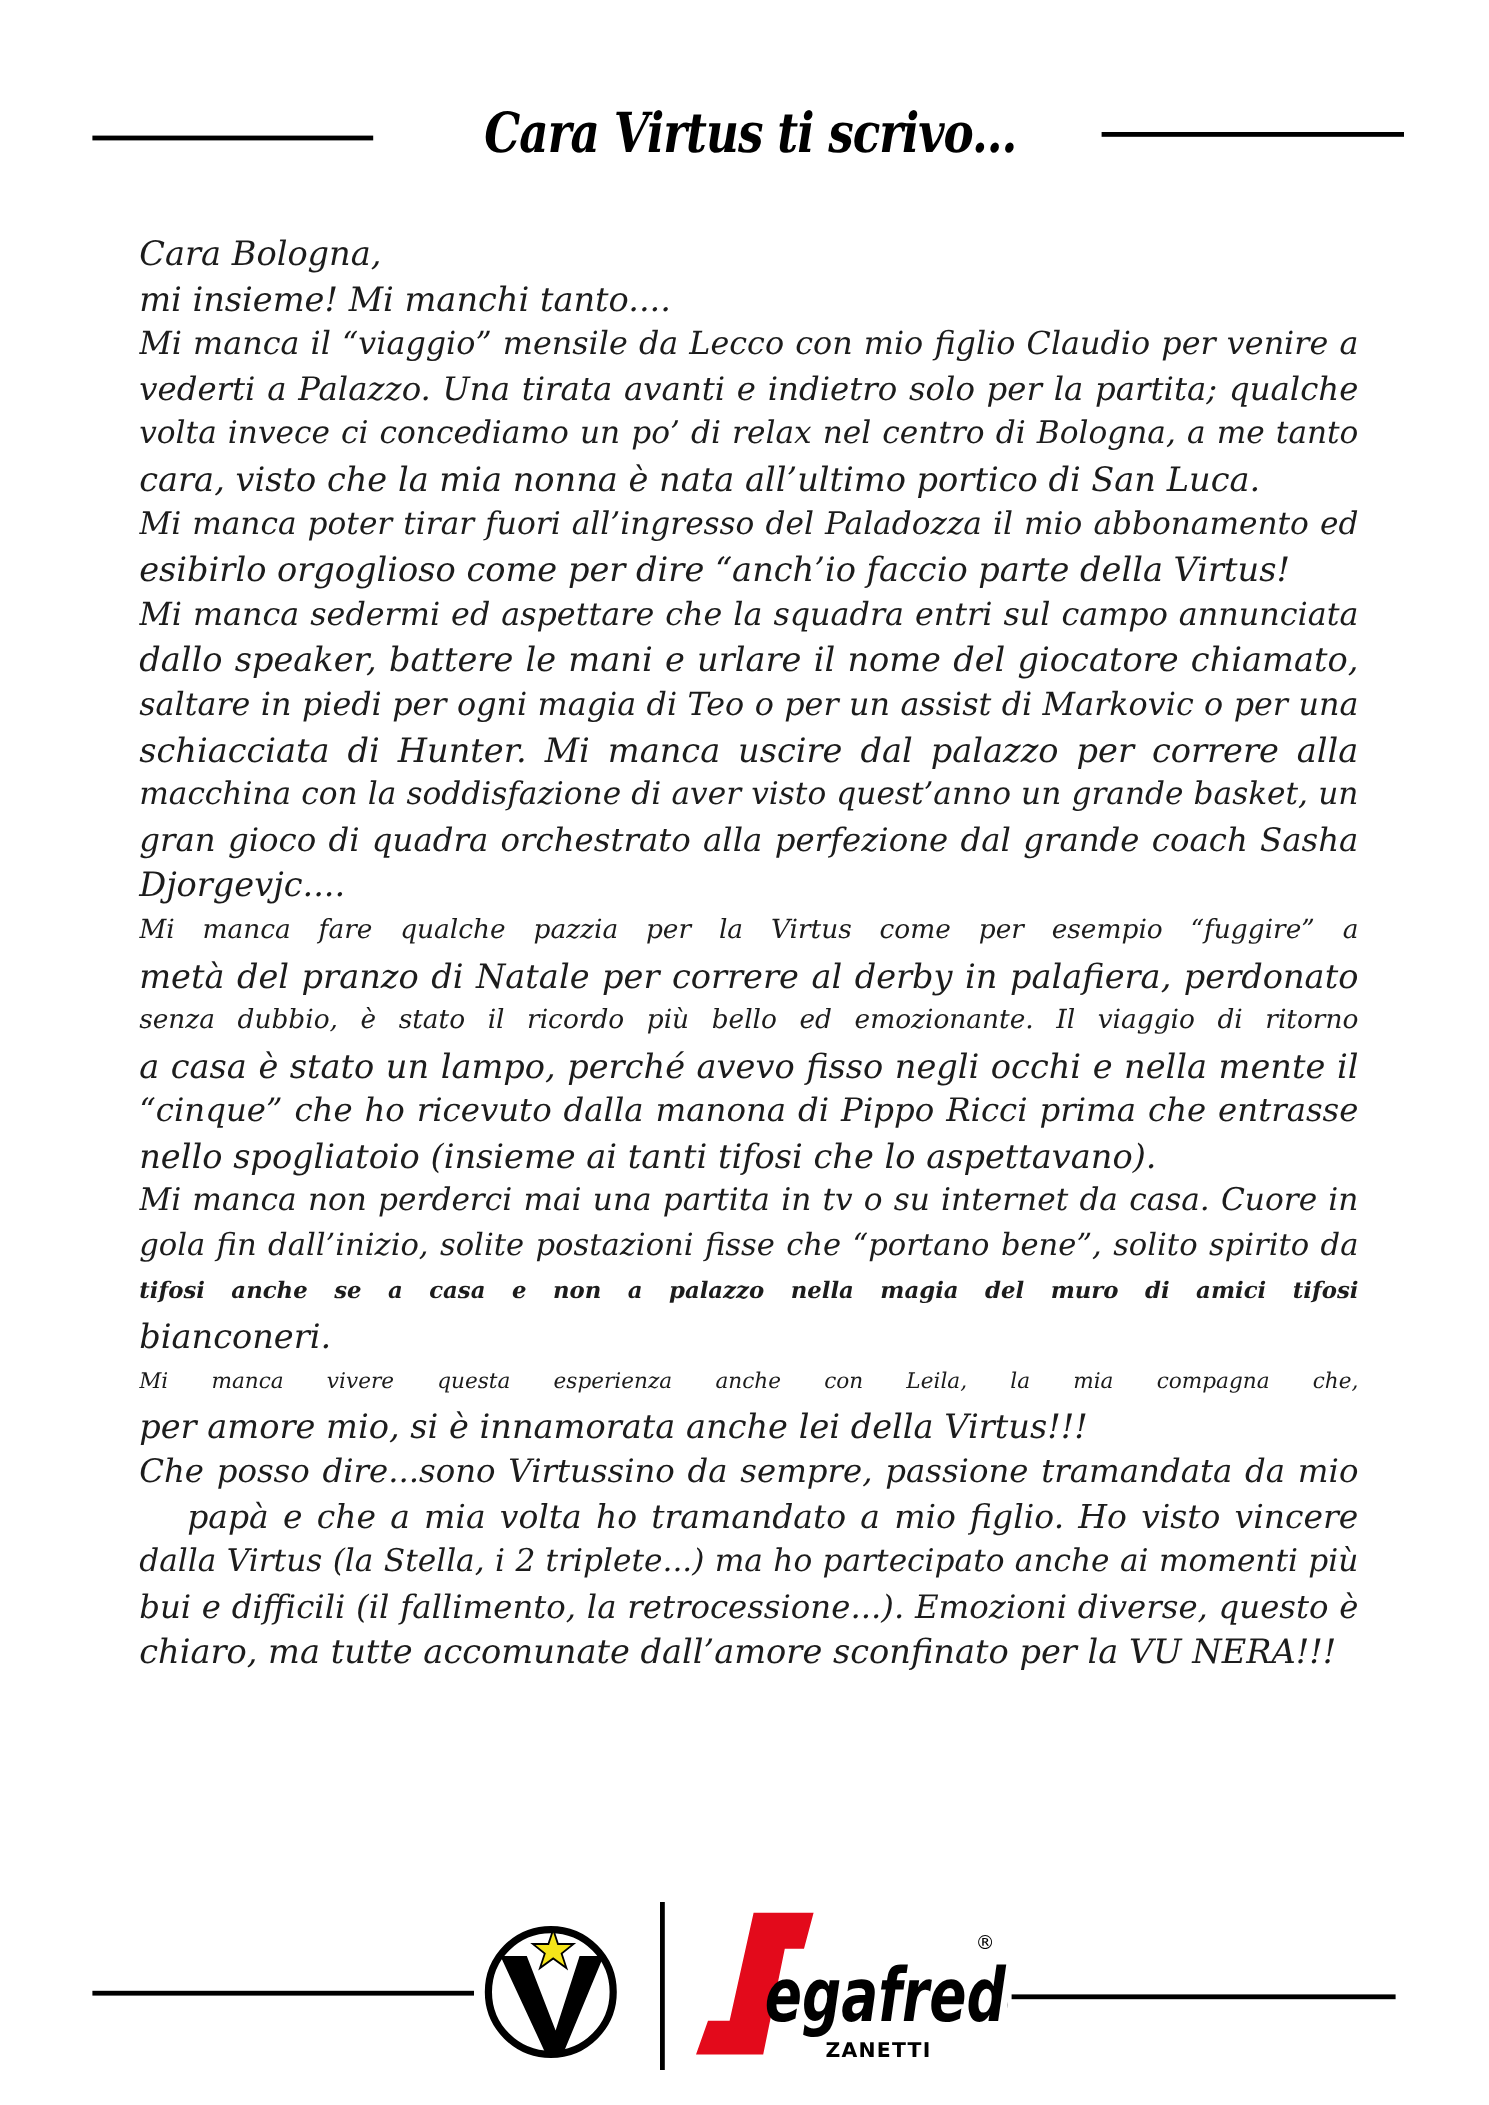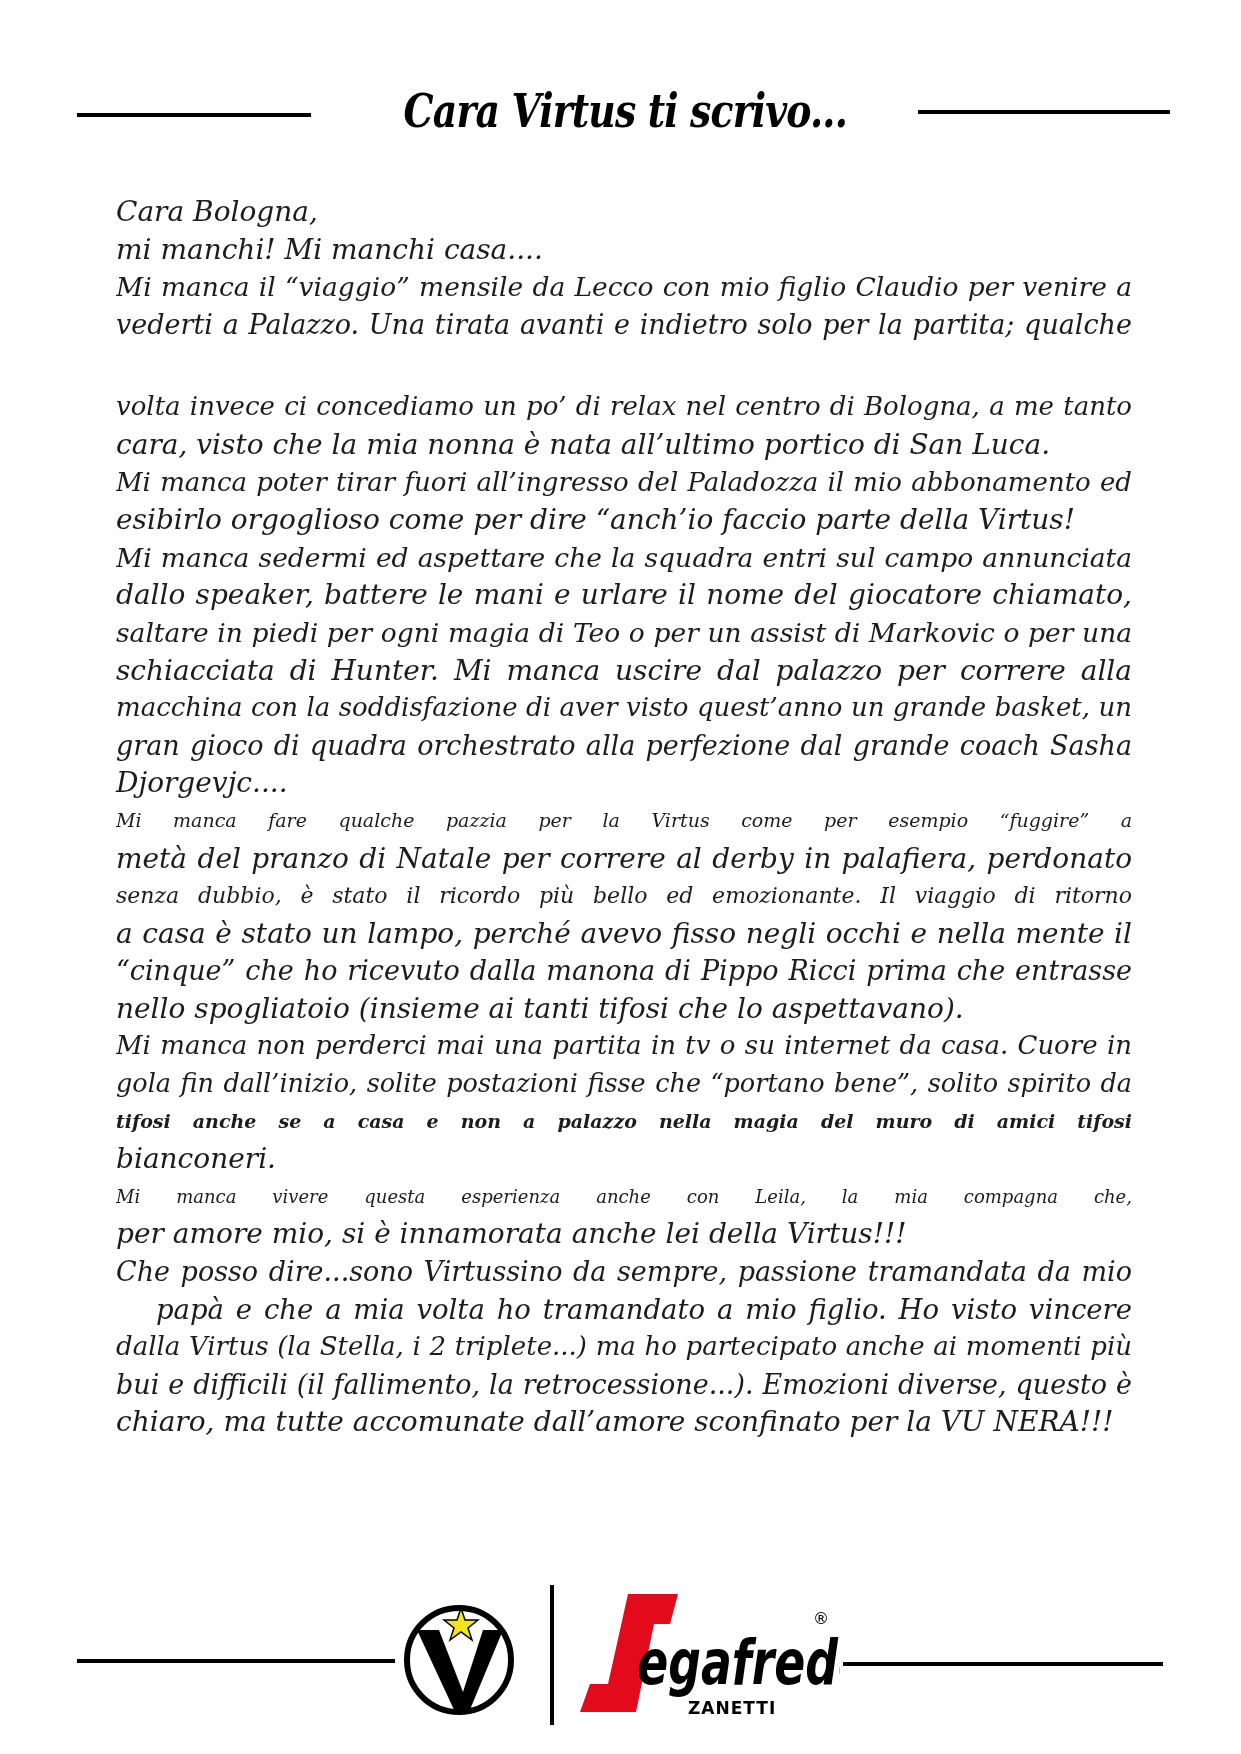--- a/index.html
+++ b/index.html
@@ -88,35 +88,35 @@
   </style>
 </head>
 <body>
 
 <div class="rule" id="title-rule-left"></div>
 <div id="title">Cara Virtus ti scrivo...</div>
 <div class="rule" id="title-rule-right"></div>
 
 <div id="letter">
     <span class="line">Cara Bologna,</span>
-    <span class="line">mi manchi! Mi manchi casa....</span>
+    <span class="line">mi insieme! Mi manchi tanto....</span>
     <span class="line justify" style="font-size: 26.5px;">Mi manca il “viaggio” mensile da Lecco con mio figlio Claudio per venire a</span>
     <span class="line justify" style="font-size: 27px;">vederti a Palazzo. Una tirata avanti e indietro solo per la partita; qualche</span>
-    <span class="line justify" style="font-size: 26px; margin-top: 45px;">volta invece ci concediamo un po’ di relax nel centro di Bologna, a me tanto</span>
+    <span class="line justify" style="font-size: 26px;">volta invece ci concediamo un po’ di relax nel centro di Bologna, a me tanto</span>
     <span class="line">cara, visto che la mia nonna è nata all’ultimo portico di San Luca.</span>
     <span class="line justify" style="font-size: 26px;">Mi manca poter tirar fuori all’ingresso del Paladozza il mio abbonamento ed</span>
     <span class="line">esibirlo orgoglioso come per dire “anch’io faccio parte della Virtus!</span>
     <span class="line justify" style="font-size: 26.5px;">Mi manca sedermi ed aspettare che la squadra entri sul campo annunciata</span>
     <span class="line justify">dallo speaker, battere le mani e urlare il nome del giocatore chiamato,</span>
     <span class="line justify" style="font-size: 26.5px;">saltare in piedi per ogni magia di Teo o per un assist di Markovic o per una</span>
     <span class="line justify">schiacciata di Hunter. Mi manca uscire dal palazzo per correre alla</span>
     <span class="line justify" style="font-size: 26px;">macchina con la soddisfazione di aver visto quest’anno un grande basket, un</span>
     <span class="line justify" style="font-size: 27px;">gran gioco di quadra orchestrato alla perfezione dal grande coach Sasha</span>
     <span class="line">Djorgevjc....</span>
-    <span class="line justify" style="font-size: 19px;">Mi manca fare qualche pazzia per la Virtus come per esempio “fuggire” a</span>
+    <span class="line justify" style="font-size: 22px;">Mi manca fare qualche pazzia per la Virtus come per esempio “fuggire” a</span>
     <span class="line justify">metà del pranzo di Natale per correre al derby in palafiera, perdonato</span>
     <span class="line justify" style="font-size: 22px;">senza dubbio, è stato il ricordo più bello ed emozionante. Il viaggio di ritorno</span>
     <span class="line justify">a casa è stato un lampo, perché avevo fisso negli occhi e nella mente il</span>
     <span class="line justify" style="font-size: 27px;">“cinque” che ho ricevuto dalla manona di Pippo Ricci prima che entrasse</span>
     <span class="line">nello spogliatoio (insieme ai tanti tifosi che lo aspettavano).</span>
     <span class="line justify" style="font-size: 26px;">Mi manca non perderci mai una partita in tv o su internet da casa. Cuore in</span>
     <span class="line justify" style="font-size: 25.5px;">gola fin dall’inizio, solite postazioni fisse che “portano bene”, solito spirito da</span>
     <span class="line justify" style="font-size: 19px; font-weight: bold;">tifosi anche se a casa e non a palazzo nella magia del muro di amici tifosi</span>
     <span class="line">bianconeri.</span>
     <span class="line justify" style="font-size: 18px;">Mi manca vivere questa esperienza anche con Leila, la mia compagna che,</span>

